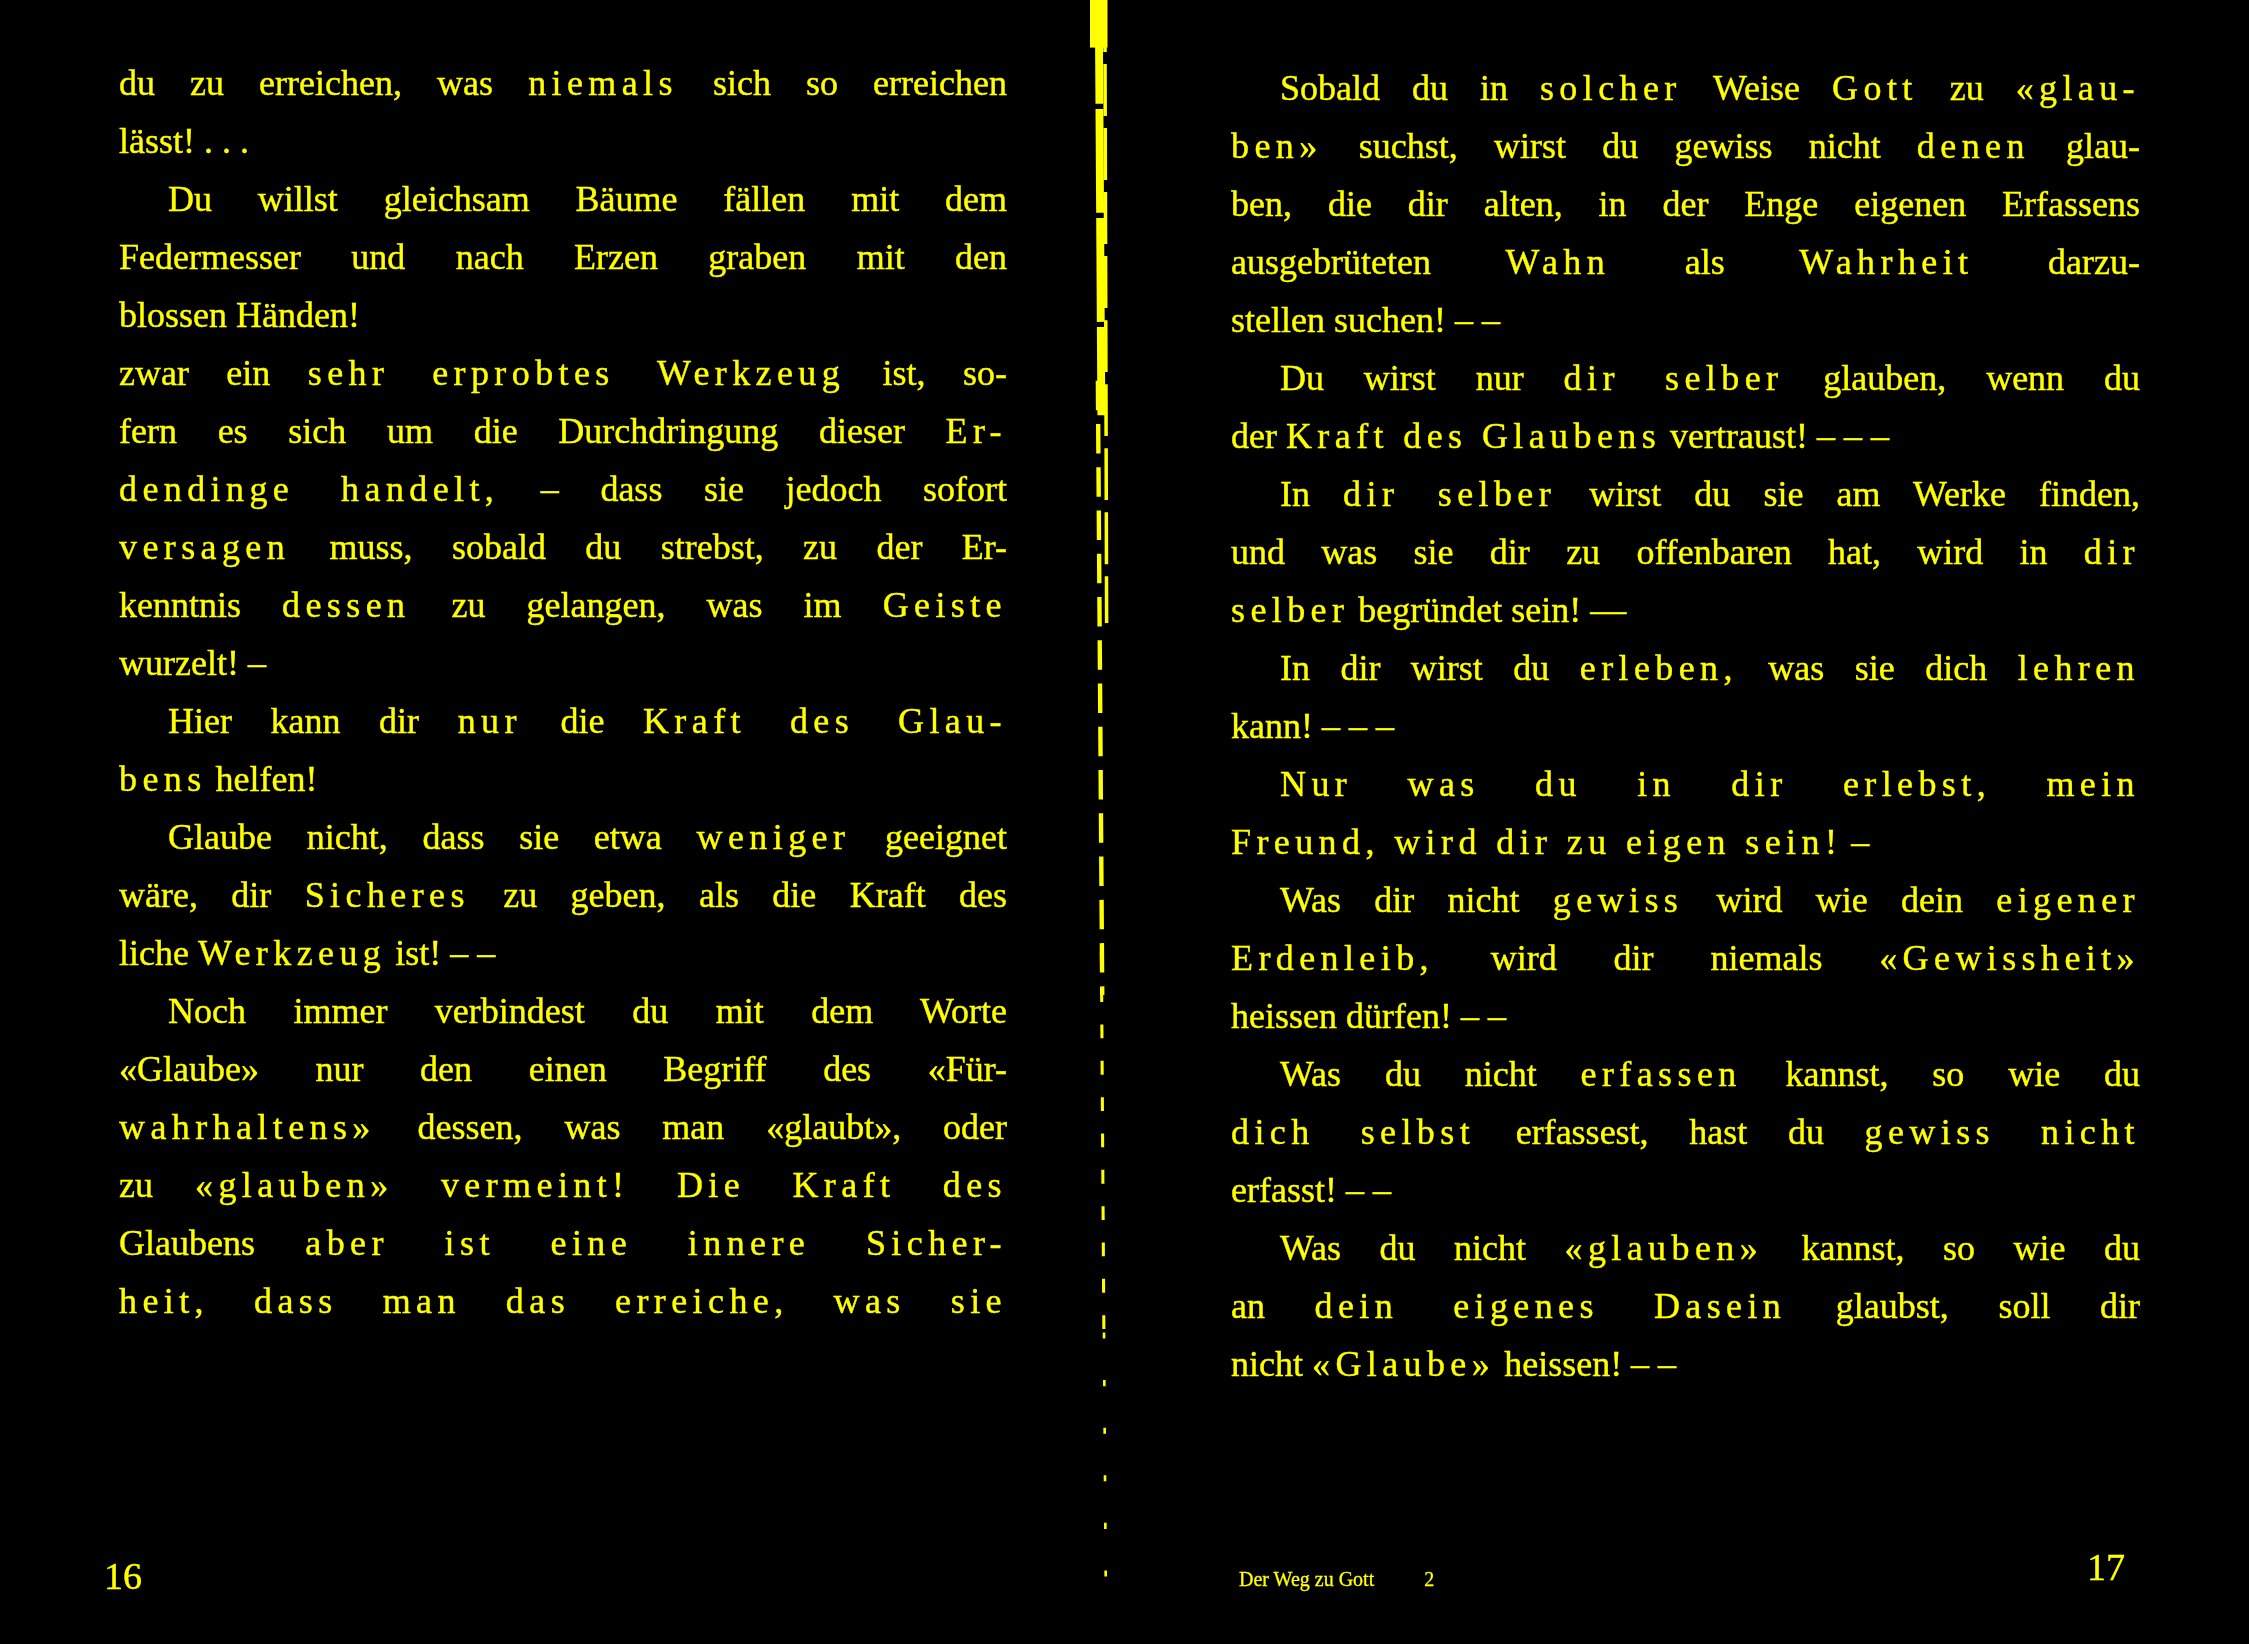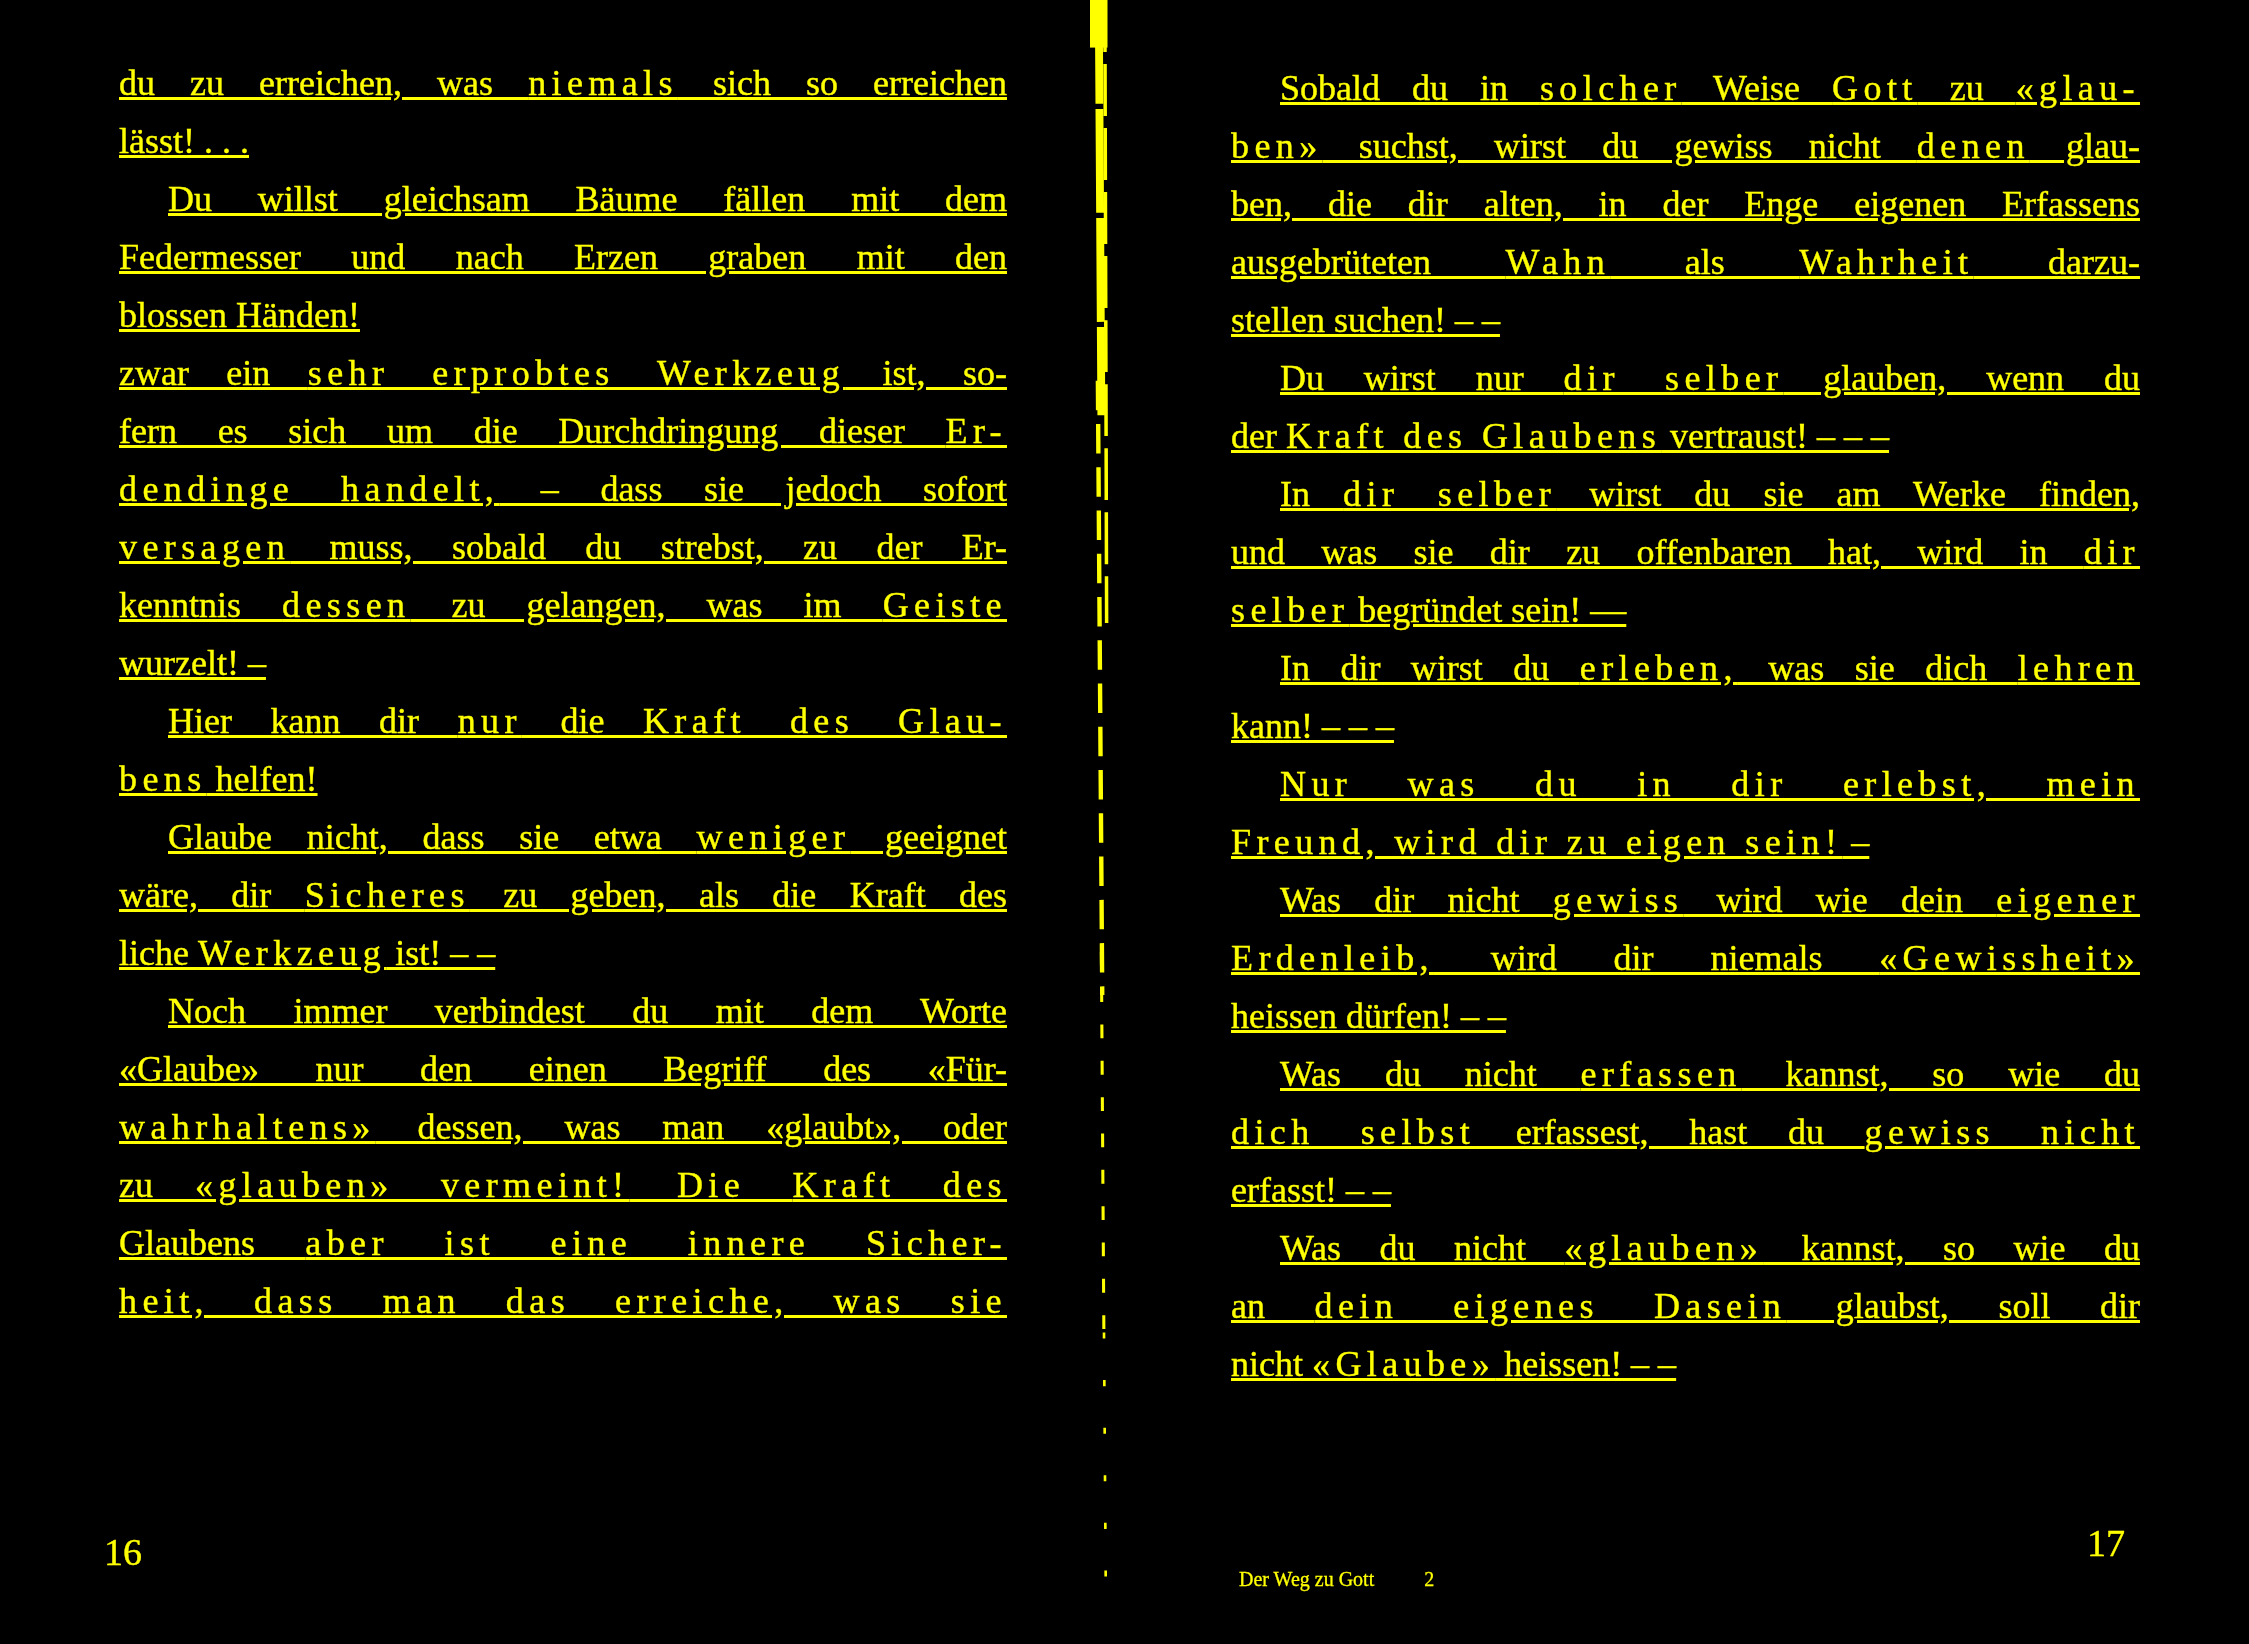--- a/index.html
+++ b/index.html
@@ -25,34 +25,34 @@
     color: #ffff00;
     -webkit-text-stroke: 0.4px #ffff00;
   }
   #left-text  { left: 119px;  top: 54px; width: 888px; }
   #right-text { left: 1231px; top: 59px; width: 909px; }
   .line {
     height: 58px;
     overflow: hidden;
     text-align: left;
     white-space: normal;
-    text-decoration: underline;
   }
   .line.j {
     text-align: justify;
     text-align-last: justify;
     text-justify: inter-word;
   }
   .line.i { text-indent: 49px; }
   .sp { letter-spacing: 0.15em; }
   .pagenum {
     position: absolute;
     font-family: "Liberation Serif", "DejaVu Serif", serif;
     font-size: 38px;
     color: #ffff00;
+    margin-top: 24px;
     -webkit-text-stroke: 0.4px #ffff00;
   }
   #pagenum-left  { left: 104px;  top: 1530px; }
   #pagenum-right { left: 2087px; top: 1521px; }
   .running-footer {
     position: absolute;
     left: 1239px;
     top: 1568px;
     font-family: "Liberation Serif", "DejaVu Serif", serif;
     font-size: 20px;

